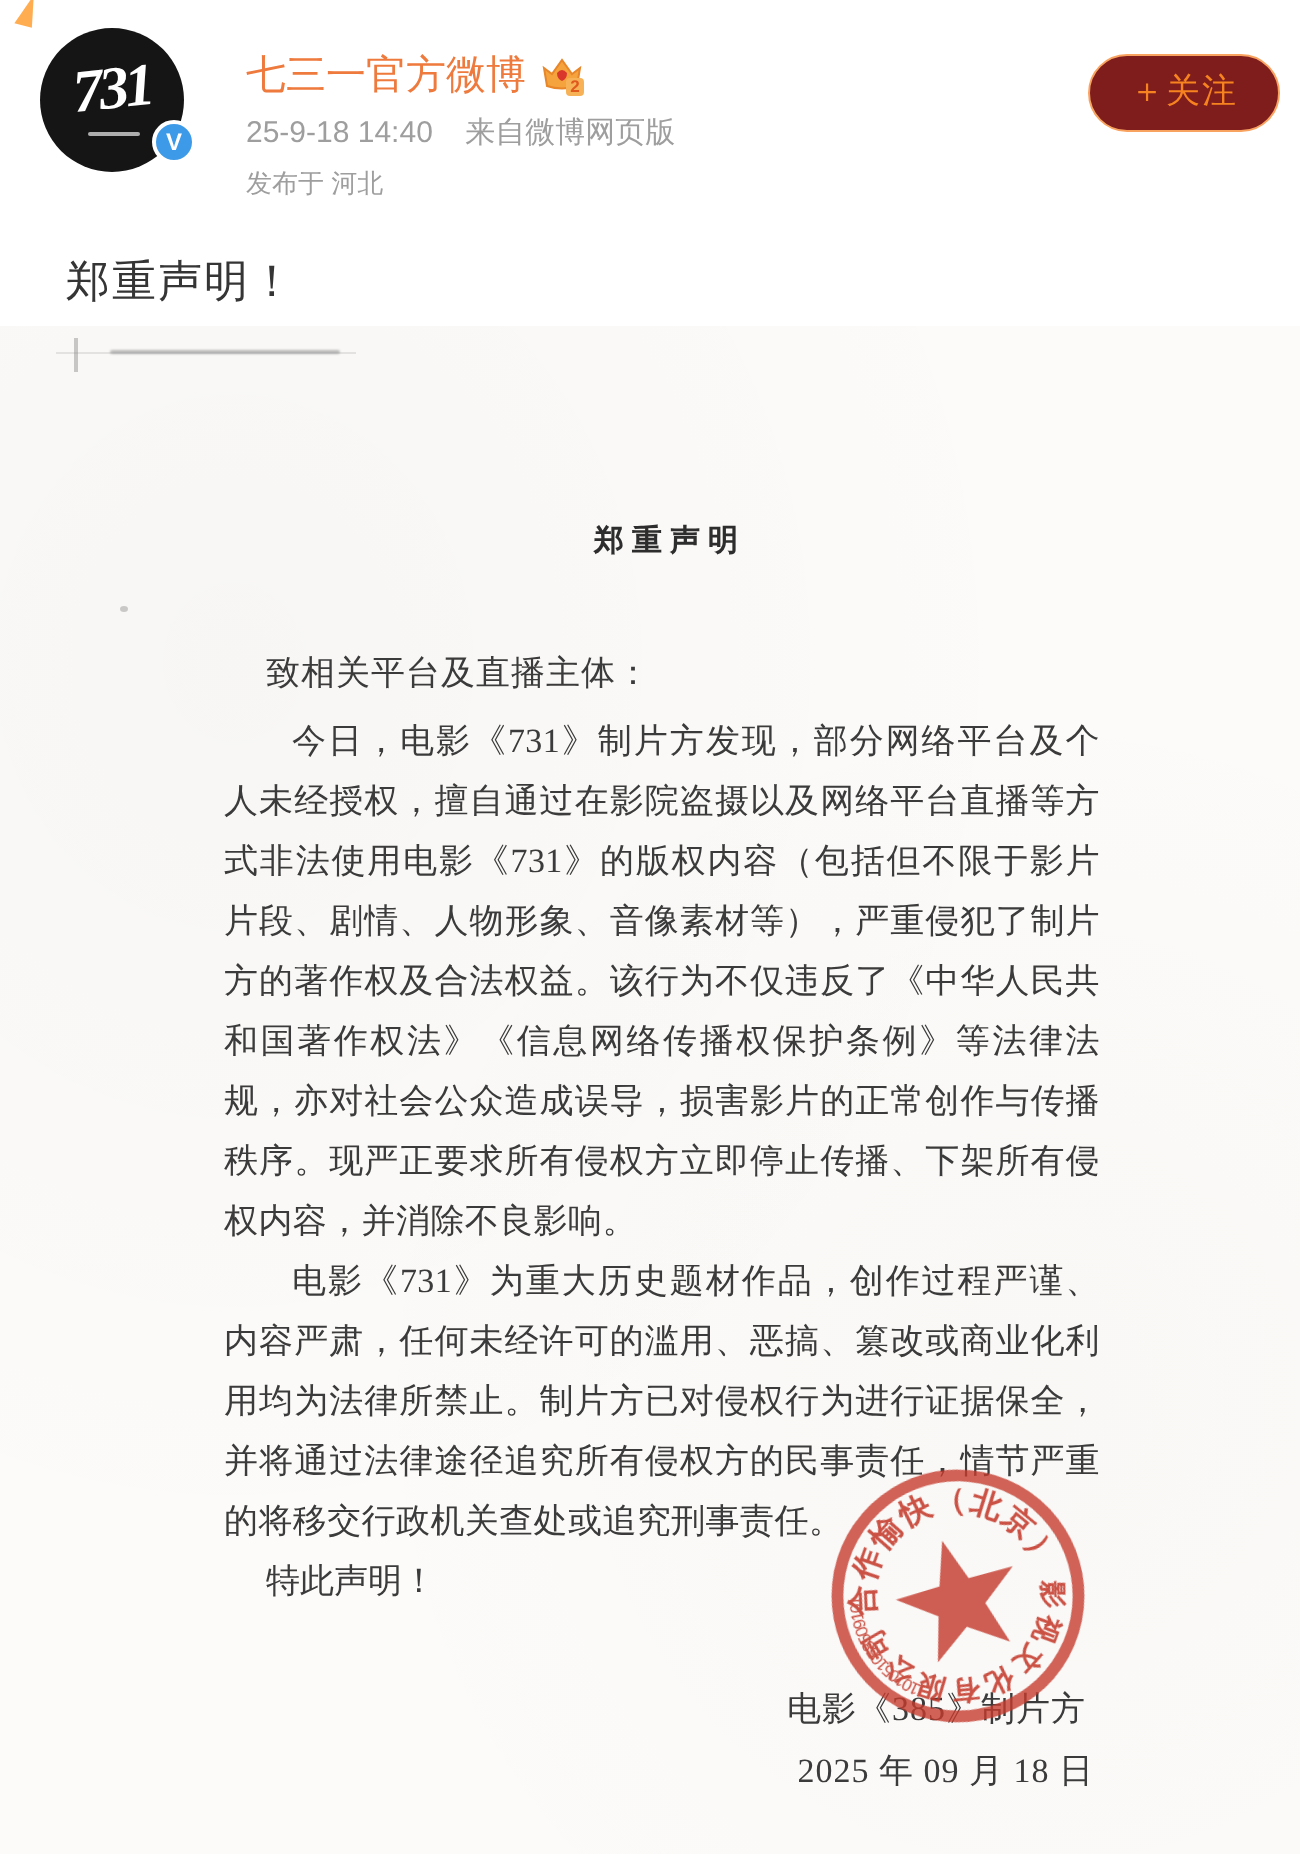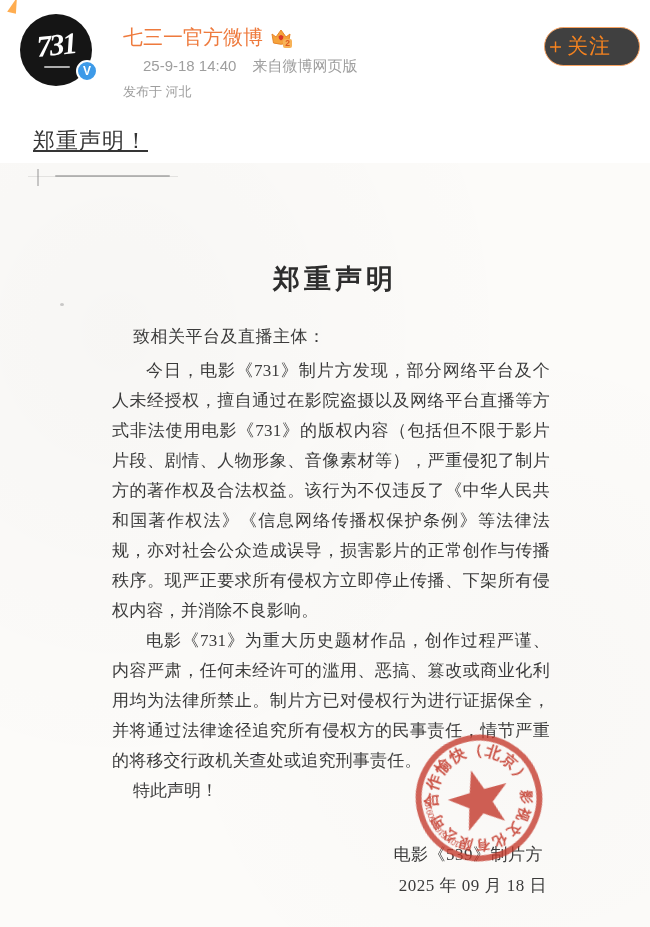--- a/index.html
+++ b/index.html
@@ -30,48 +30,48 @@
   }
   .verified-badge {
     position:absolute; left:76px; top:60px; width:22px; height:22px;
     background:#3d9ae8; border:2px solid #fff; border-radius:50%;
     color:#fff; font-size:12px; font-weight:bold; text-align:center; line-height:18px;
   }
   .username-row { position:absolute; left:123px; top:23px; height:28px; display:flex; align-items:center; gap:7px; }
   .username { color:#ee7a3d; font-size:20px; font-weight:500; }
   .vip-badge { position:relative; width:23px; height:21px; display:inline-block; }
   .vip-badge svg { display:block; }
-  .meta1 { position:absolute; left:123px; top:57px; font-size:15px; color:#9e9e9e;margin-left:20px; }
+  .meta1 { position:absolute; left:123px; top:57px; font-size:15px; color:#9e9e9e; }
   .meta1 .src { margin-left:12px; }
   .meta2 { position:absolute; left:123px; top:83px; font-size:13px; color:#9e9e9e; }
   .follow-btn {
     position:absolute; left:544px; top:27px; width:96px; height:39px;
-    border:1.5px solid #f9a361; border-radius:20px; background:#404040;
-    color:#f6831f; font-size:21px; line-height:36px;
+    border:1.5px solid #f9a361; border-radius:20px; background:#7f1d1d;
+    color:#f6831f; font-size:17px; text-align:center; line-height:36px;
     cursor:pointer; letter-spacing:1px;
   }
-  .post-text { position:absolute; left:33px; top:126px; font-size:22px; color:#353535; letter-spacing:1px;text-decoration:underline; }
+  .post-text { position:absolute; left:33px; top:126px; font-size:22px; color:#353535; letter-spacing:1px; }
 
   
   .statement {
     position:absolute; left:0; top:163px; width:650px; height:764px;
     background:
       radial-gradient(ellipse at 18% 22%, rgba(0,0,0,.018), transparent 55%),
       radial-gradient(ellipse at 80% 70%, rgba(60,50,40,.015), transparent 50%),
       #fcfbf9;
     font-family:"Liberation Serif","DejaVu Serif",serif; color:#3b3b3b;
   }
   .scan-line-a { position:absolute; left:55px; top:12px; width:115px; height:2px; background:#6f6f6f; opacity:.45; border-radius:1px; filter:blur(.4px); }
   .scan-line-b { position:absolute; left:28px; top:13px; width:150px; height:1px; background:#8a8a8a; opacity:.2; }
   .scan-tick   { position:absolute; left:37px; top:6px;  width:2px;  height:17px; background:#8a8a8a; opacity:.45; }
   .scan-dot    { position:absolute; left:60px; top:140px; width:4px; height:3px; background:#9a9a9a; opacity:.5; border-radius:50%; }
 
   .doc-title {
     position:absolute; left:0; right:0; top:98px; text-align:center; text-indent:20px;
-    font-size:27px; font-weight:600; letter-spacing:4px; color:#2d2d2d;font-family:Liberation Serif, serif;
+    font-size:15px; font-weight:600; letter-spacing:4px; color:#2d2d2d;font-family:Liberation Serif, serif;
   }
   .doc-salutation { position:absolute; left:133px; top:162px; font-size:17px; letter-spacing:.5px; }
   .doc-body {
     position:absolute; left:112px; top:193px; width:438px;
     font-size:17px; line-height:30px; text-align:justify; letter-spacing:.2px;
   }
   .doc-body p { text-indent:2em; }
   .doc-closing { position:absolute; left:133px; top:616px; font-size:17px; }
   .doc-signature { position:absolute; right:107px; top:680px; font-size:17px; letter-spacing:.5px; }
   .doc-date      { position:absolute; right:103px; top:711px; font-size:17px; letter-spacing:.5px; }
@@ -126,21 +126,21 @@
   <div class="doc-title">郑重声明</div>
   <div class="doc-salutation">致相关平台及直播主体：</div>
 
   <div class="doc-body">
     <p>今日，电影《731》制片方发现，部分网络平台及个人未经授权，擅自通过在影院盗摄以及网络平台直播等方式非法使用电影《731》的版权内容（包括但不限于影片片段、剧情、人物形象、音像素材等），严重侵犯了制片方的著作权及合法权益。该行为不仅违反了《中华人民共和国著作权法》《信息网络传播权保护条例》等法律法规，亦对社会公众造成误导，损害影片的正常创作与传播秩序。现严正要求所有侵权方立即停止传播、下架所有侵权内容，并消除不良影响。</p>
     <p>电影《731》为重大历史题材作品，创作过程严谨、内容严肃，任何未经许可的滥用、恶搞、篡改或商业化利用均为法律所禁止。制片方已对侵权行为进行证据保全，并将通过法律途径追究所有侵权方的民事责任，情节严重的将移交行政机关查处或追究刑事责任。</p>
   </div>
 
   <div class="doc-closing">特此声明！</div>
 
-  <div class="doc-signature">电影《539》制片方</div>
+  <div class="doc-signature">电影《385》制片方</div>
   <div class="doc-date">2025 年 09 月 18 日</div>
 
   <svg class="seal" viewBox="0 0 150 150">
     <defs>
       <path id="sealArcTop" d="M 35,75 A 40,40 0 0 1 115,75" fill="none"></path>
       <path id="sealArcBottom" d="M 115,75 A 40,40 0 0 1 35,75" fill="none"></path>
       <path id="sealArcSerial" d="M 49,112 A 45,45 0 0 1 31,64" fill="none"></path>
     </defs>
     <circle cx="75" cy="75" r="56.5" fill="none" stroke="#c43a2c" stroke-width="5.5" opacity=".9"></circle>
     <polygon points="75,48 82.1,68.3 103.5,68.7 86.4,81.7 92.6,102.3 75,90 57.4,102.3 63.6,81.7 46.5,68.7 67.9,68.3" fill="#c43a2c" opacity=".92"></polygon>

